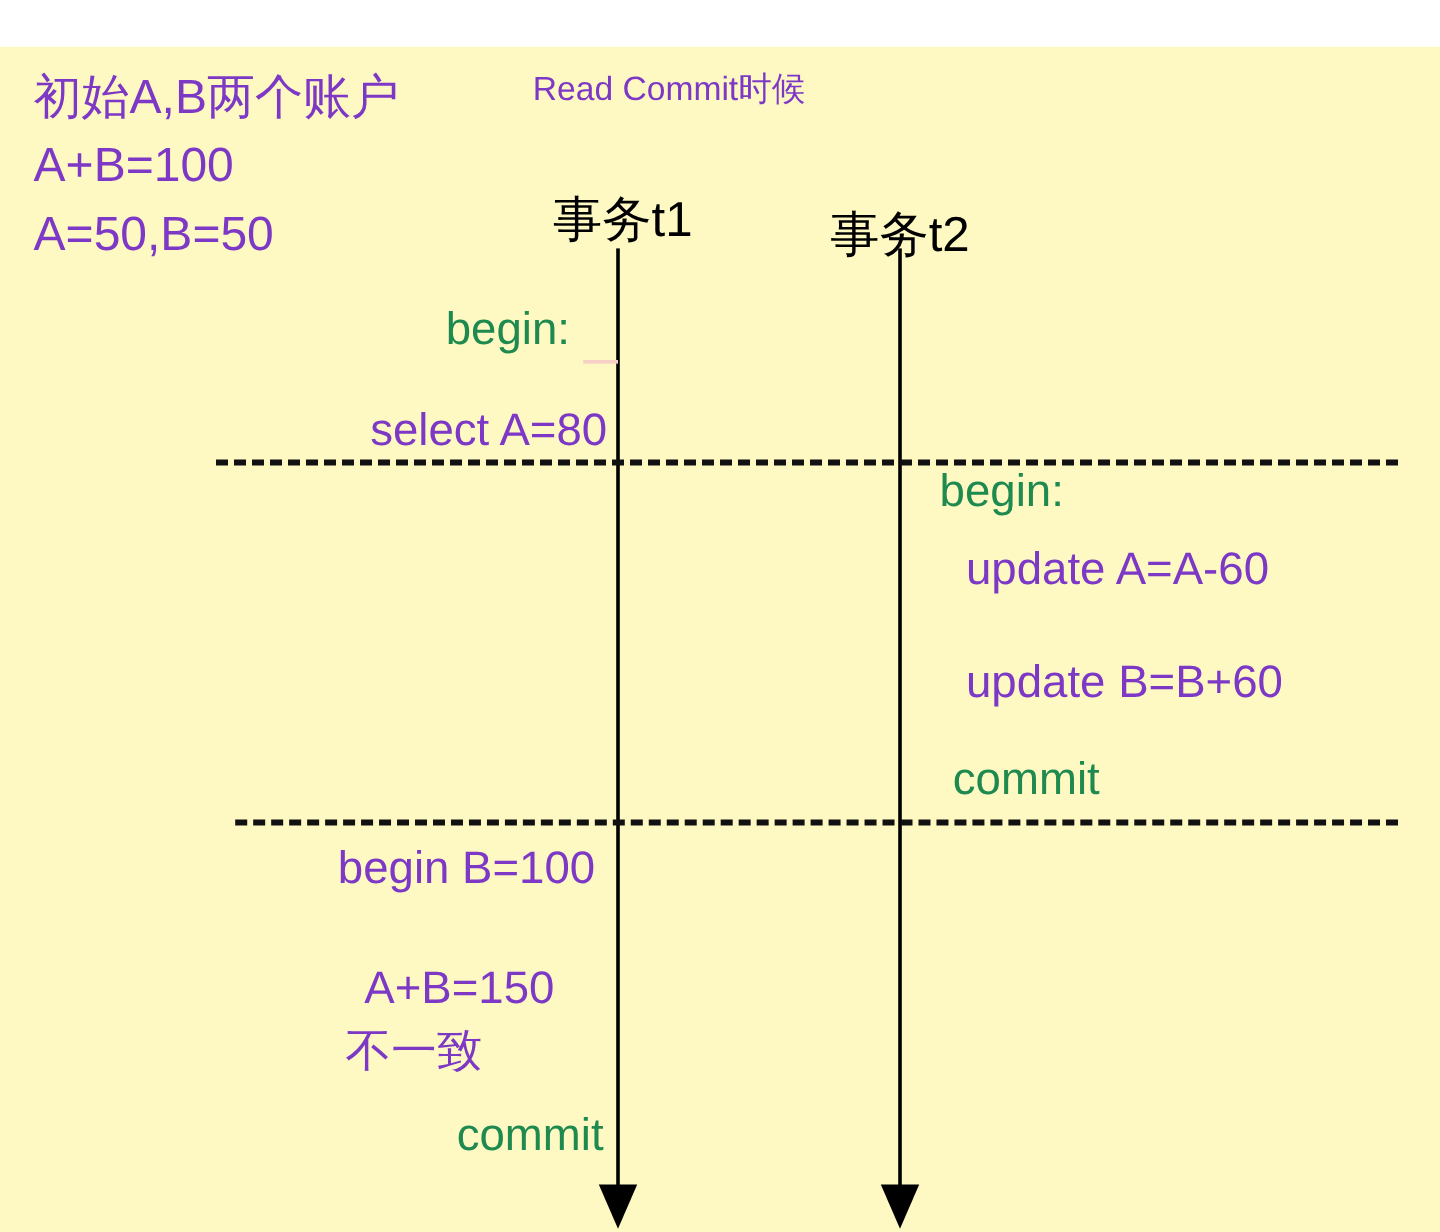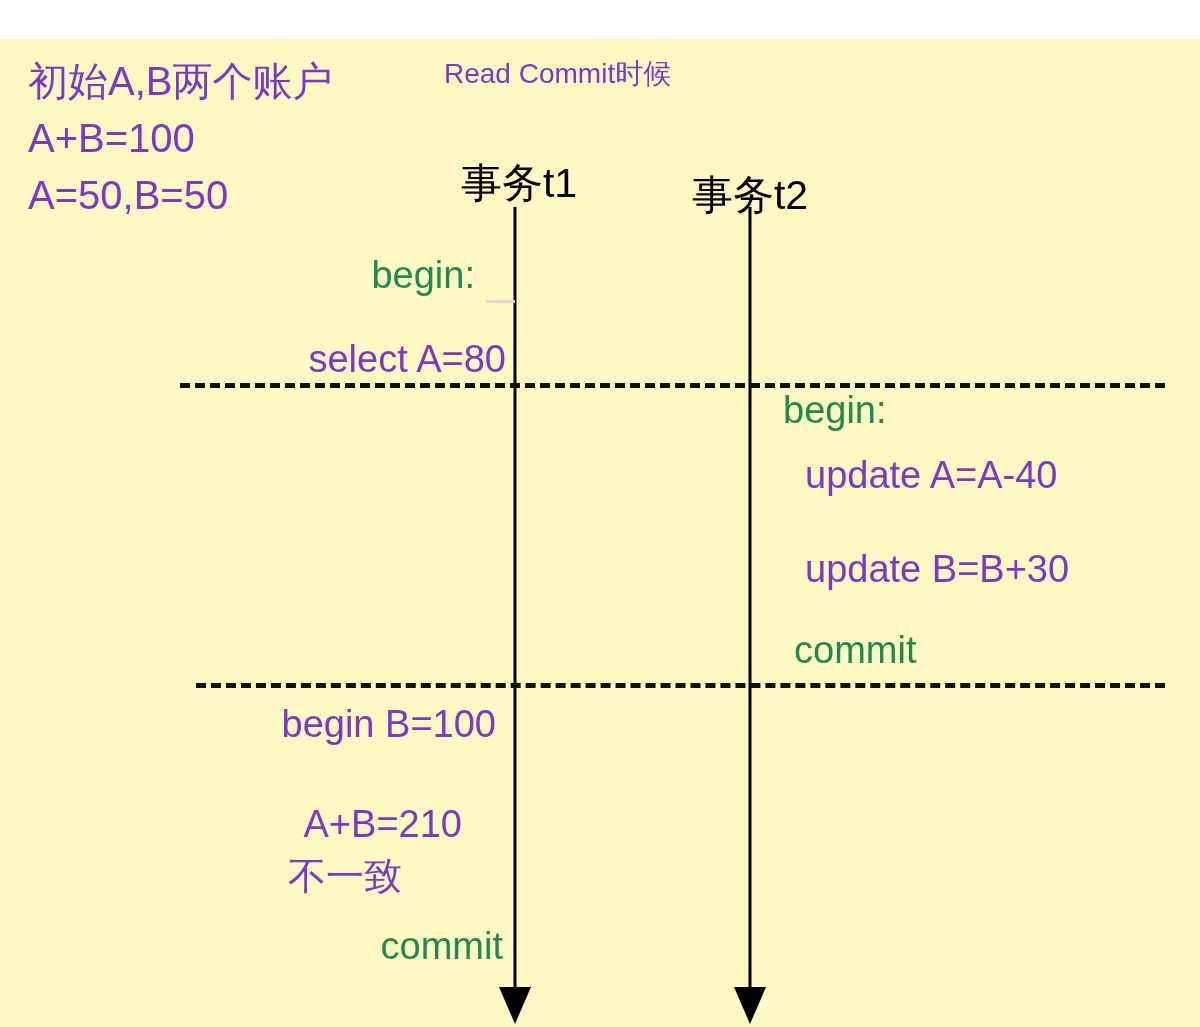--- a/index.html
+++ b/index.html
@@ -140,22 +140,22 @@
   <div class="arrowhead" id="arrowhead-1"></div>
 
   <div class="boundary" id="boundary-0"></div>
   <div class="boundary" id="boundary-1"></div>
 
   <div id="pink-stub"></div>
 
   <div class="txt green left-entry" id="left-entry-0">begin:</div>
   <div class="txt purple left-entry" id="left-entry-1">select A=80</div>
   <div class="txt purple left-entry" id="left-entry-2">begin B=100</div>
-  <div class="txt purple left-entry" id="left-entry-3">A+B=210</div>
+  <div class="txt purple left-entry" id="left-entry-3">A+B=150</div>
   <div class="txt purple left-entry" id="left-entry-4">不一致</div>
   <div class="txt green left-entry" id="left-entry-5">commit</div>
 
   <div class="txt green right-entry" id="right-entry-0">begin:</div>
-  <div class="txt purple right-entry" id="right-entry-1">update A=A-40</div>
-  <div class="txt purple right-entry" id="right-entry-2">update B=B+30</div>
+  <div class="txt purple right-entry" id="right-entry-1">update A=A-60</div>
+  <div class="txt purple right-entry" id="right-entry-2">update B=B+60</div>
   <div class="txt green right-entry" id="right-entry-3">commit</div>
 
 </div>
 
 </body></html>

